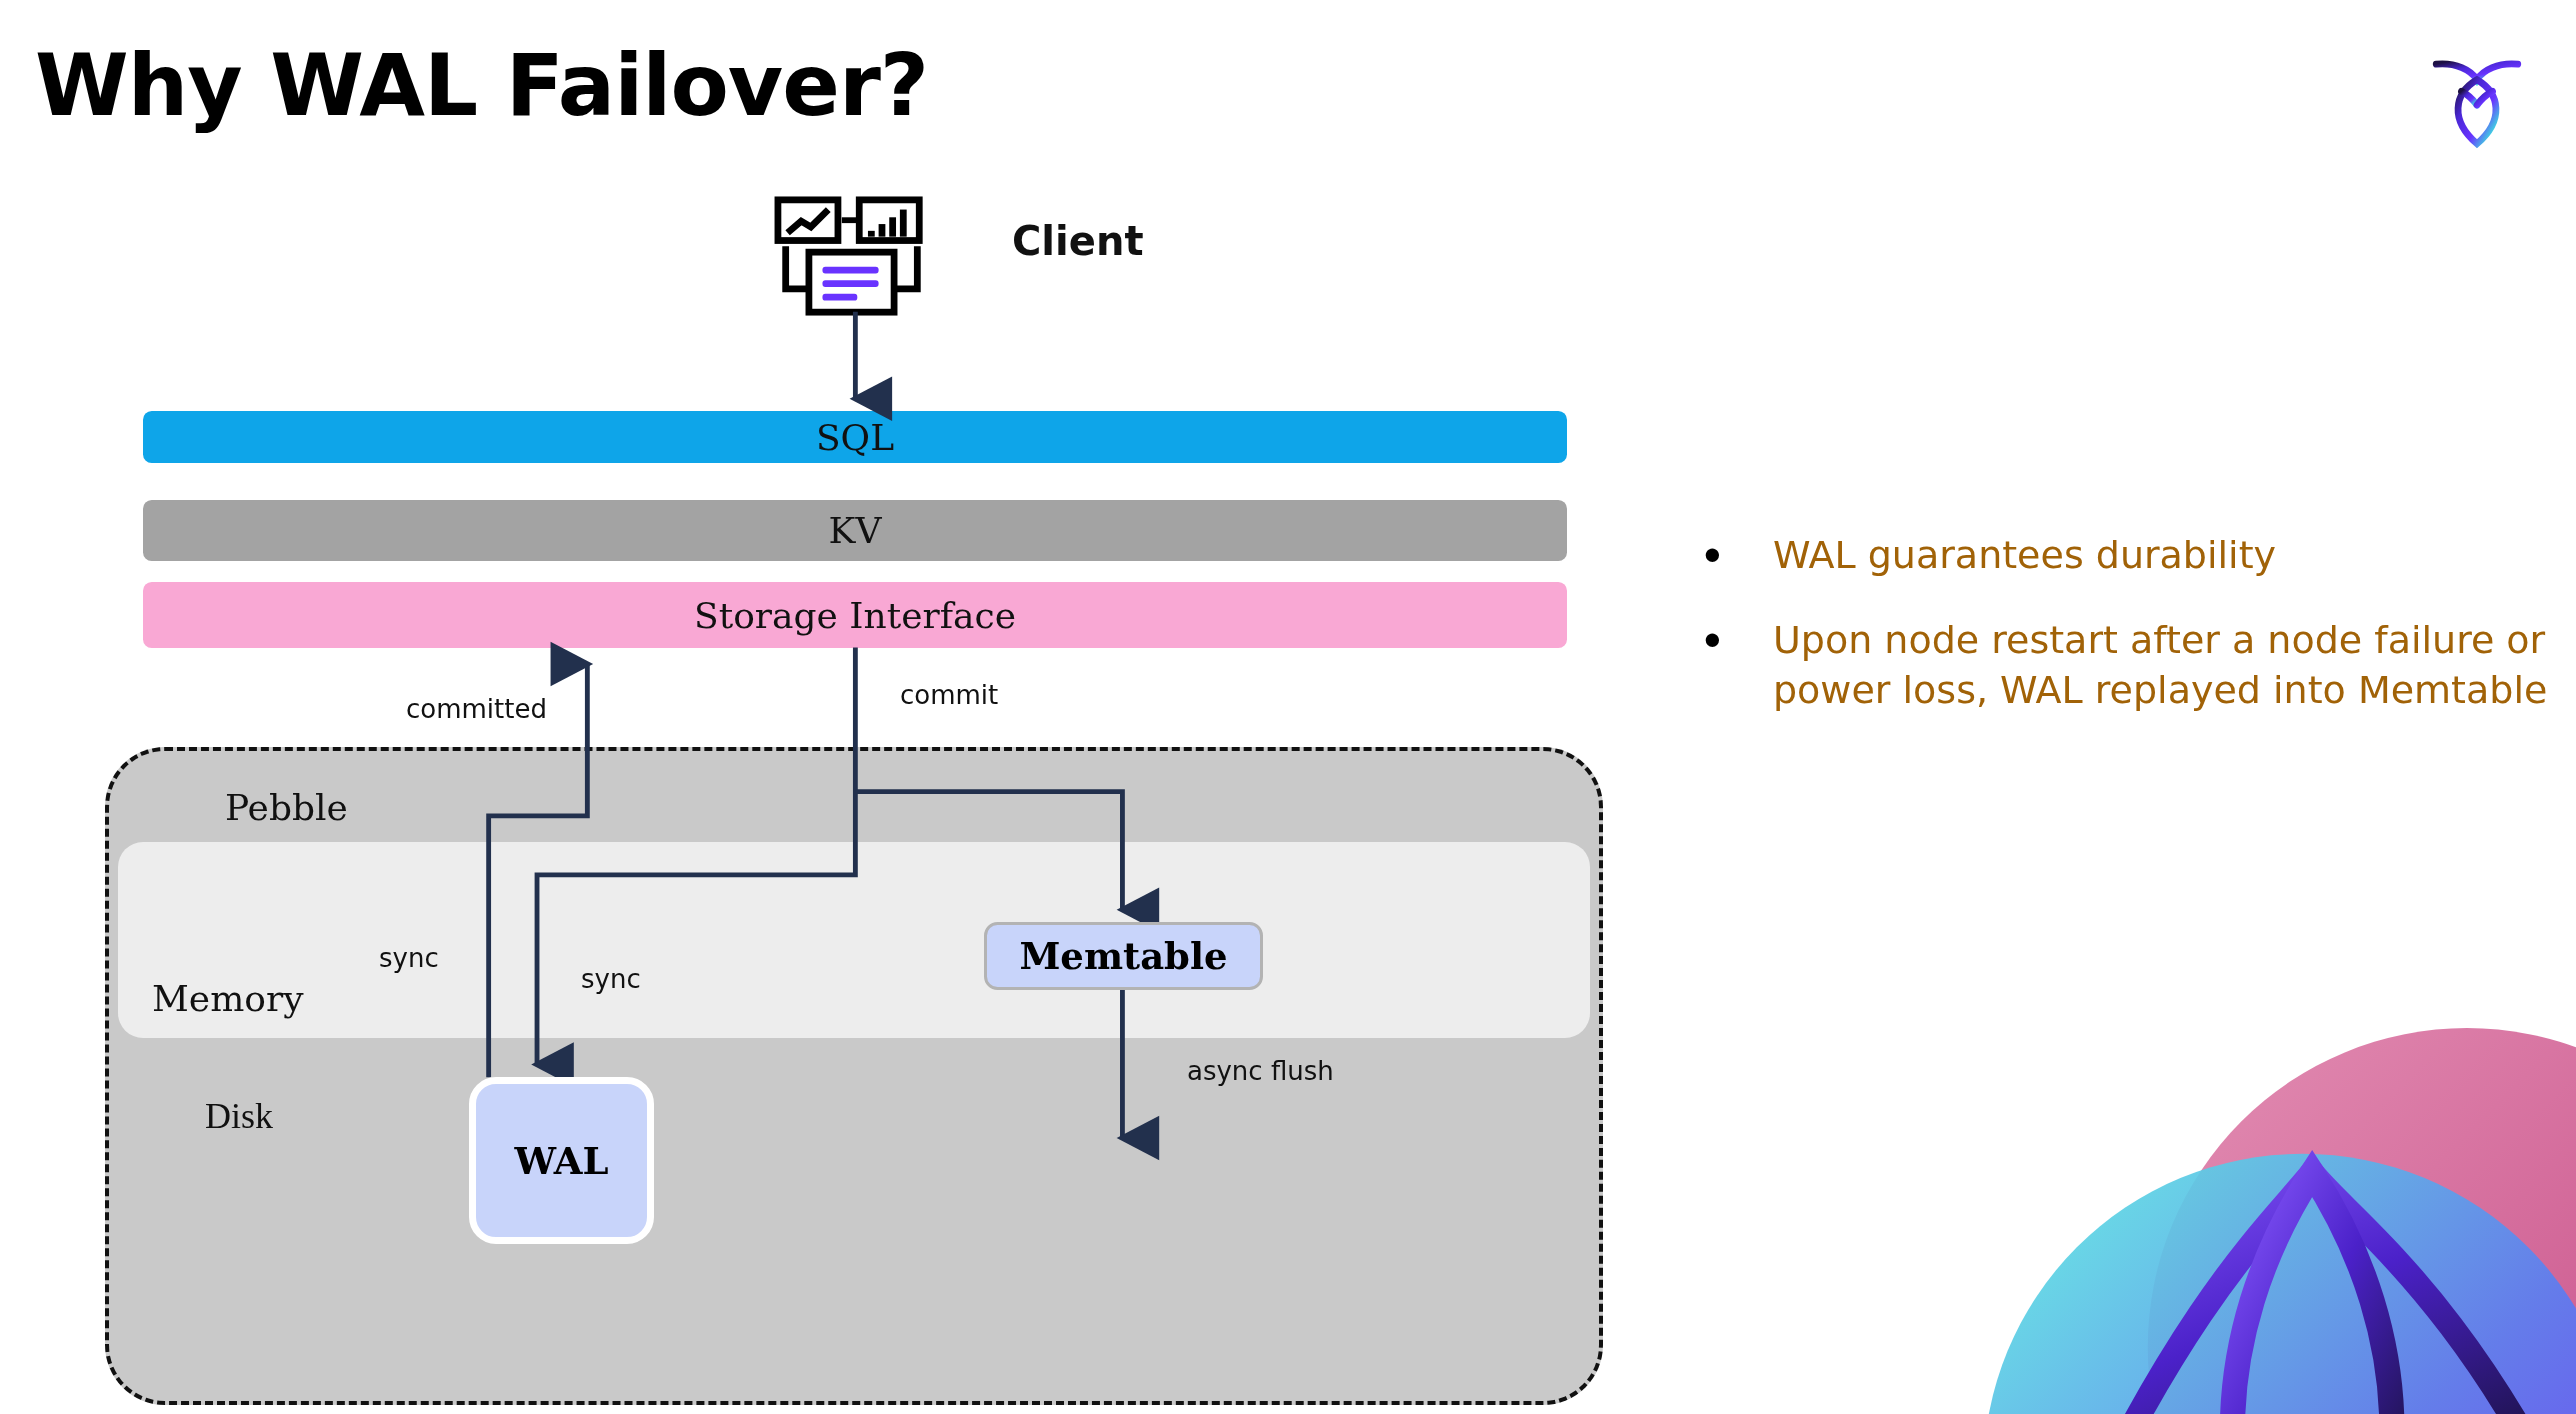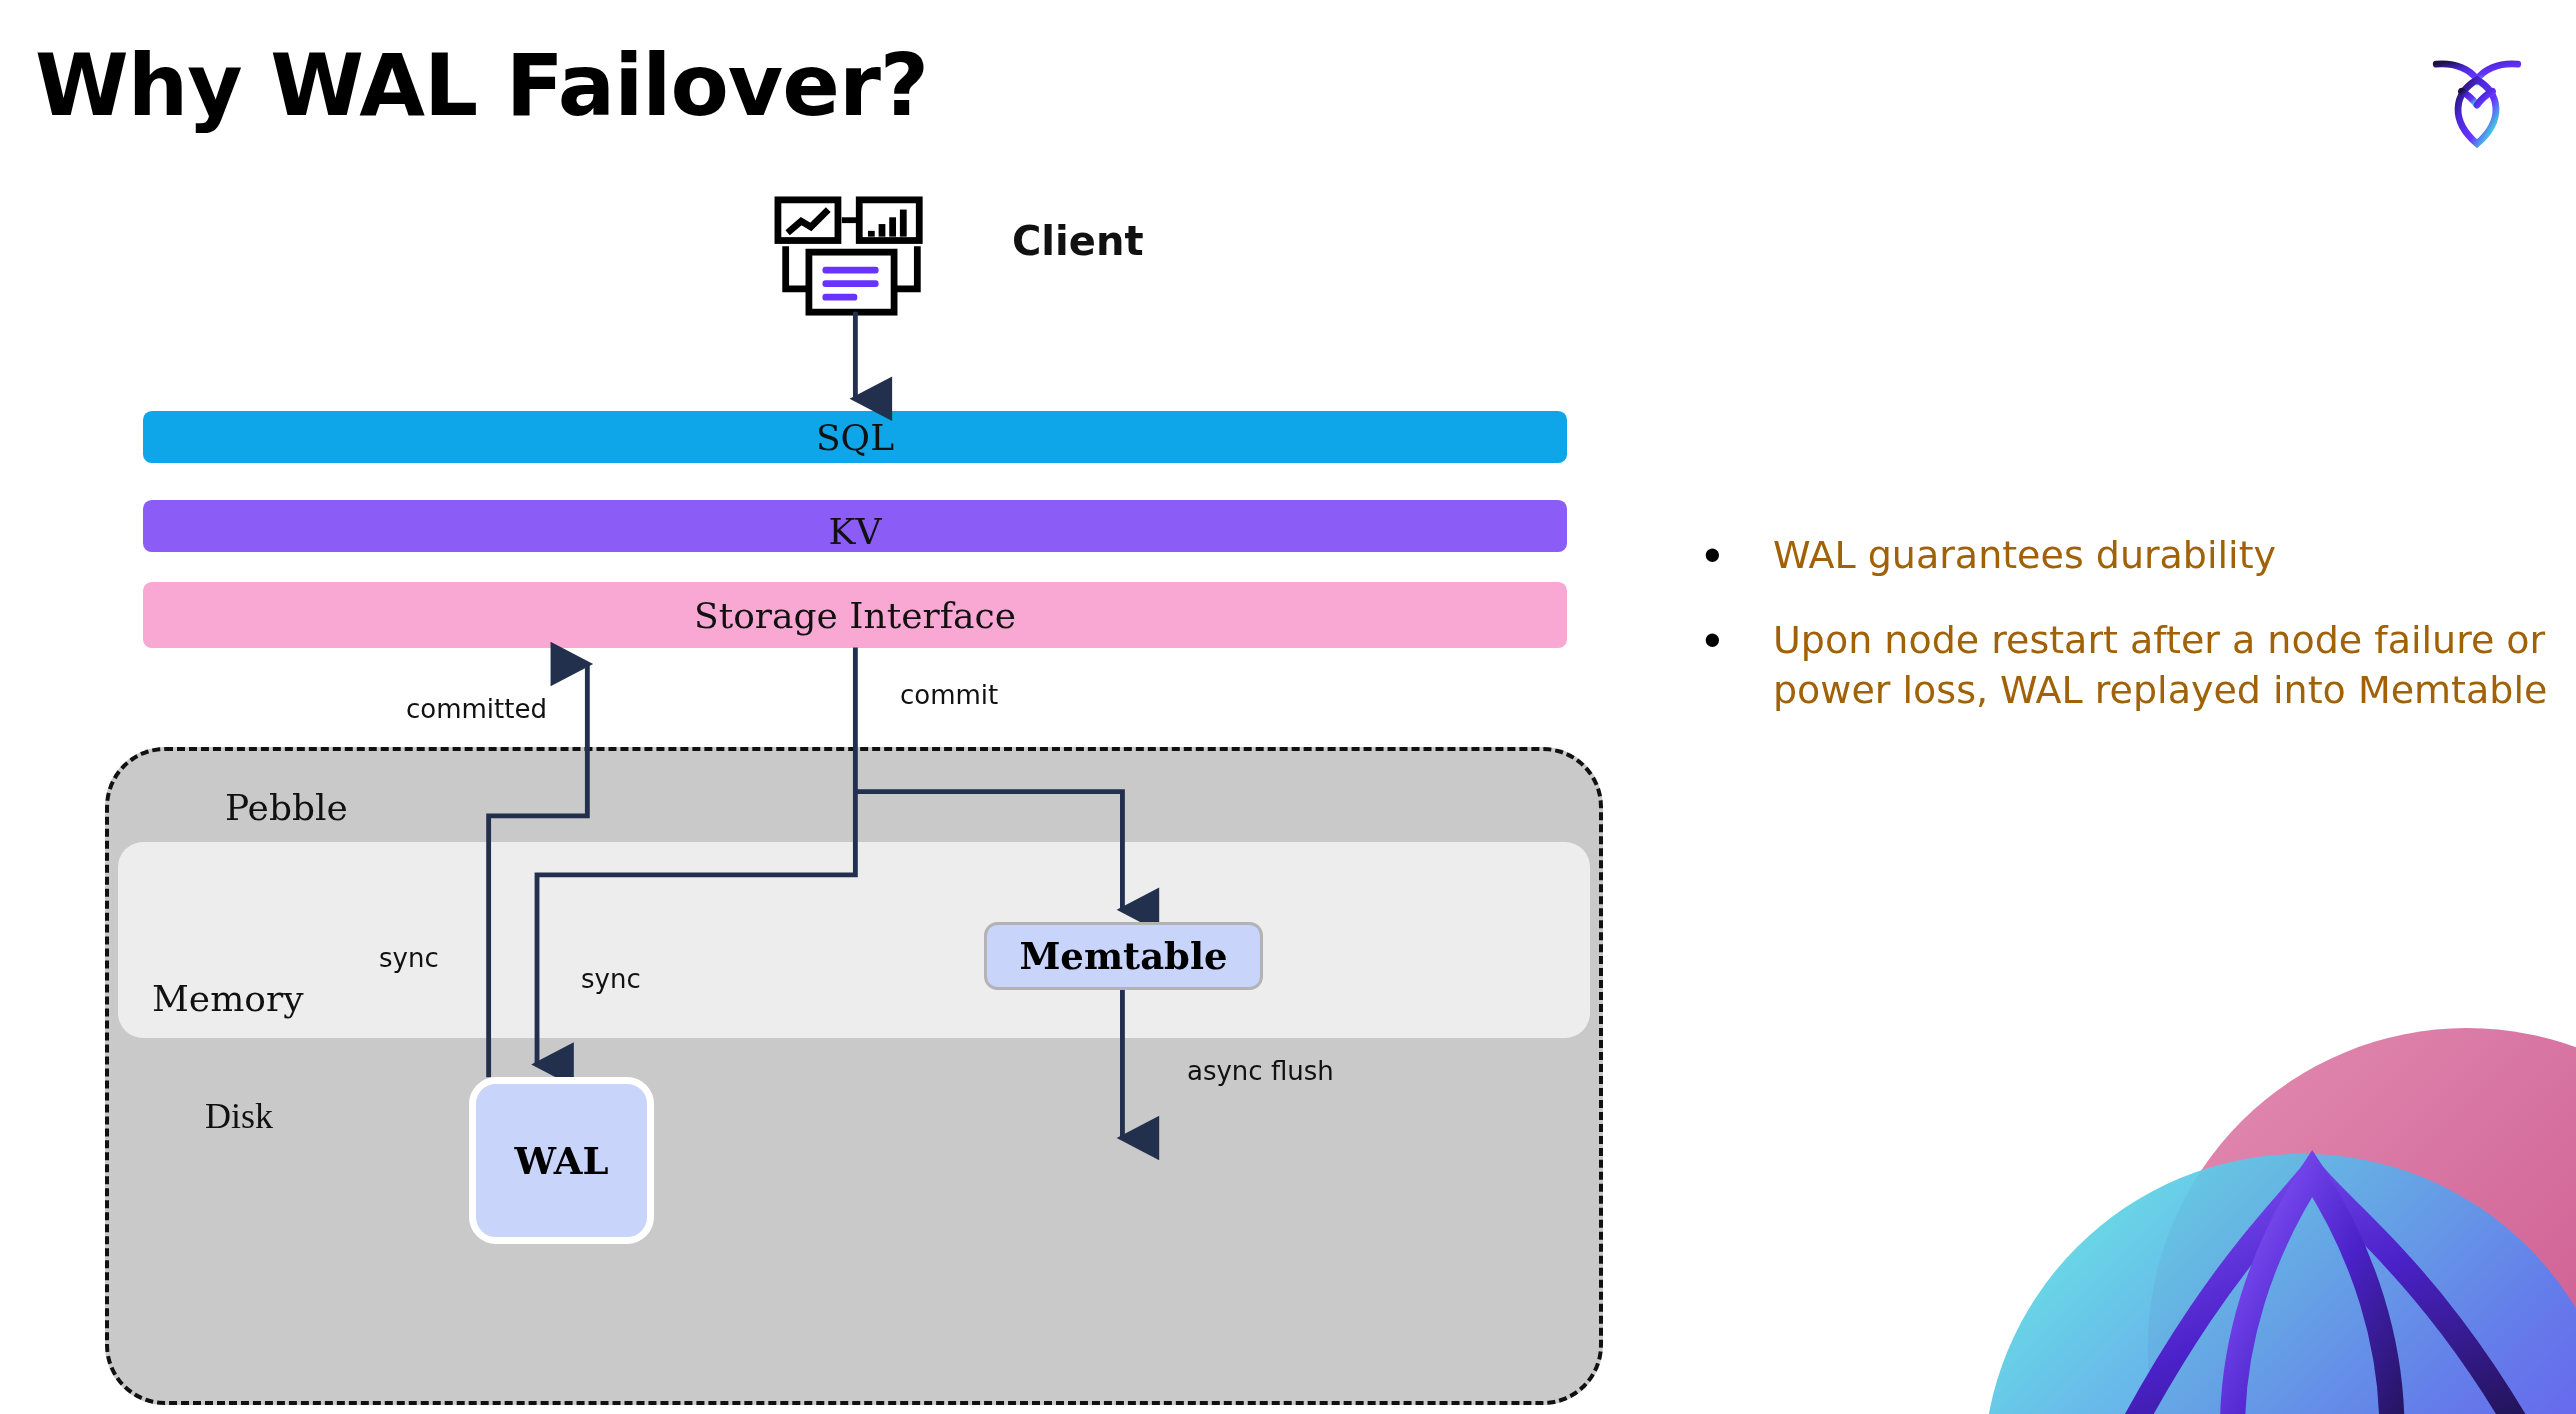--- a/index.html
+++ b/index.html
@@ -95,23 +95,22 @@
     font-size: 36px;
     color: #111111;
   }
   #layer-sql {
     top: 411px;
     height: 52px;
     background: #0ea5e9;
   }
   #layer-kv {
     top: 500px;
-    height: 52px;
-    background: #8b5cf6;
-    align-items: flex-end;
+    height: 61px;
+    background: #a3a3a3;
   }
   #layer-storage {
     top: 582px;
     height: 66px;
     background: #f9a8d4;
   }
 
   
   #pebble-container {
     position: absolute;

